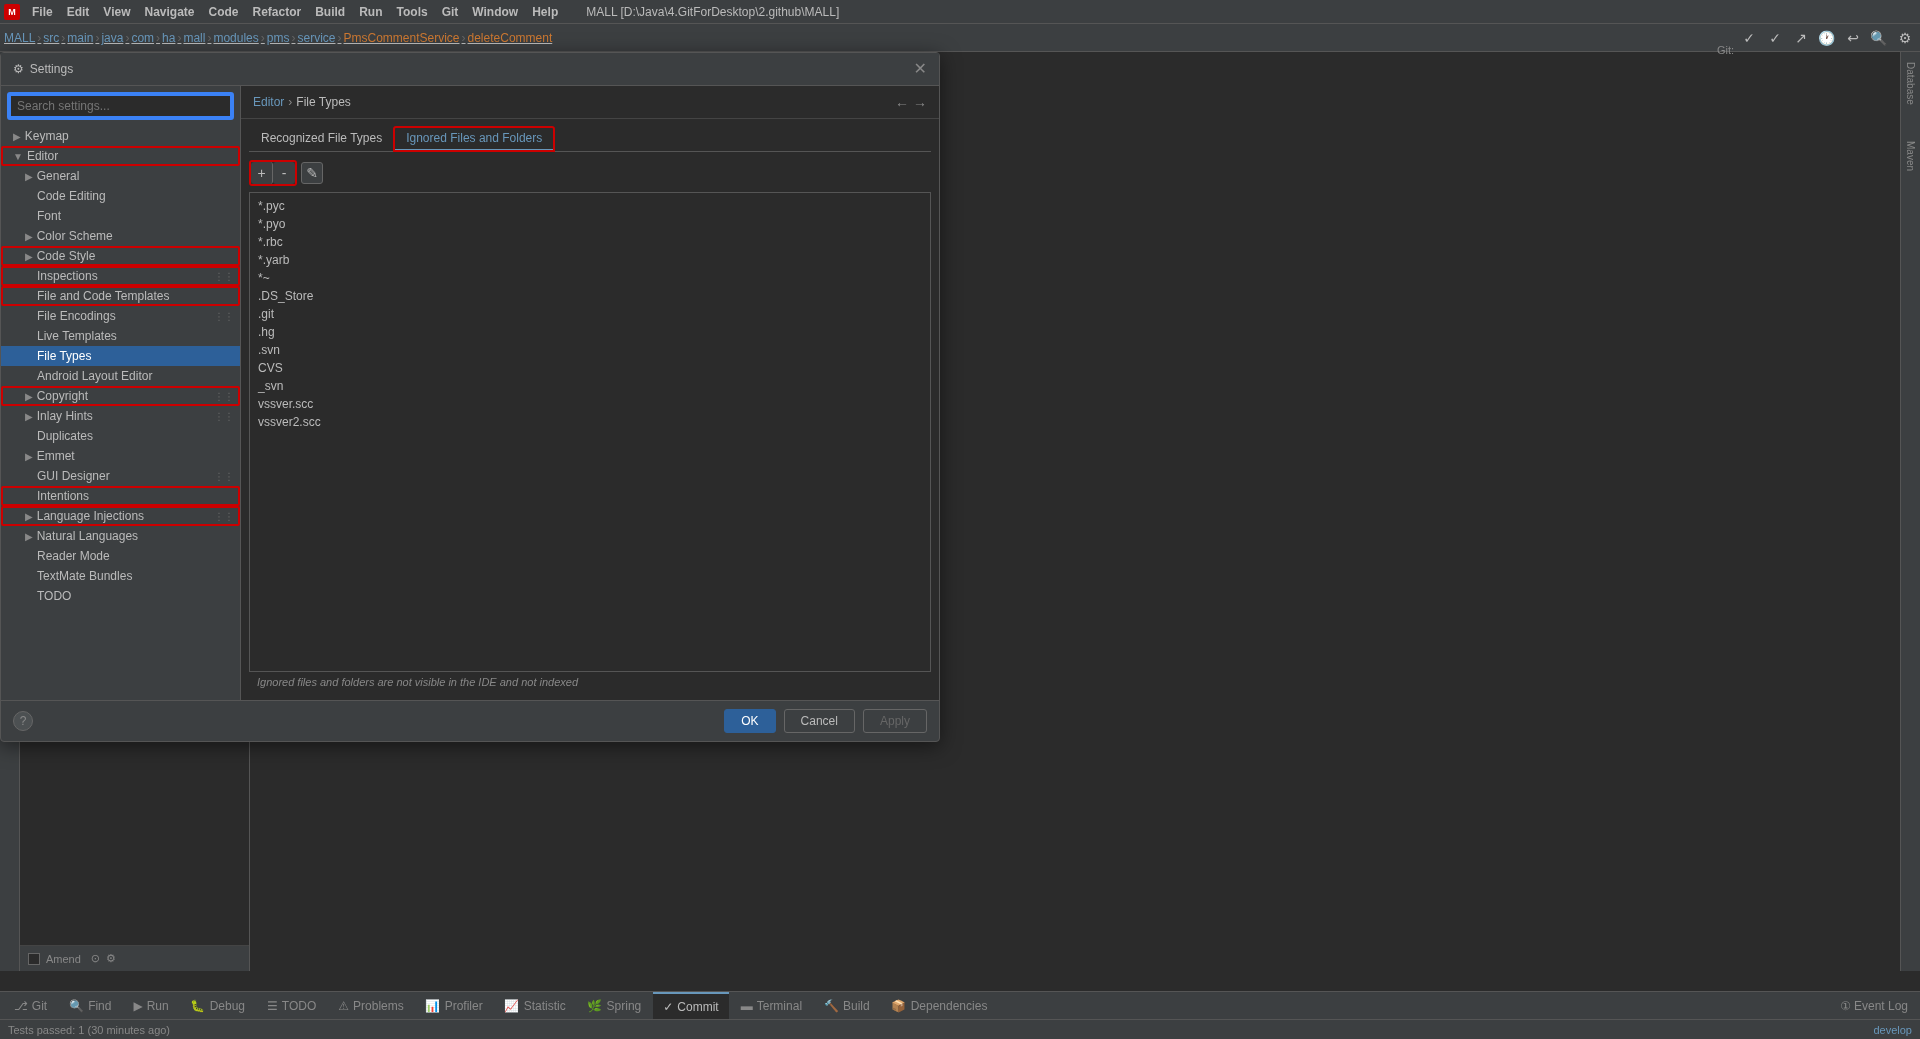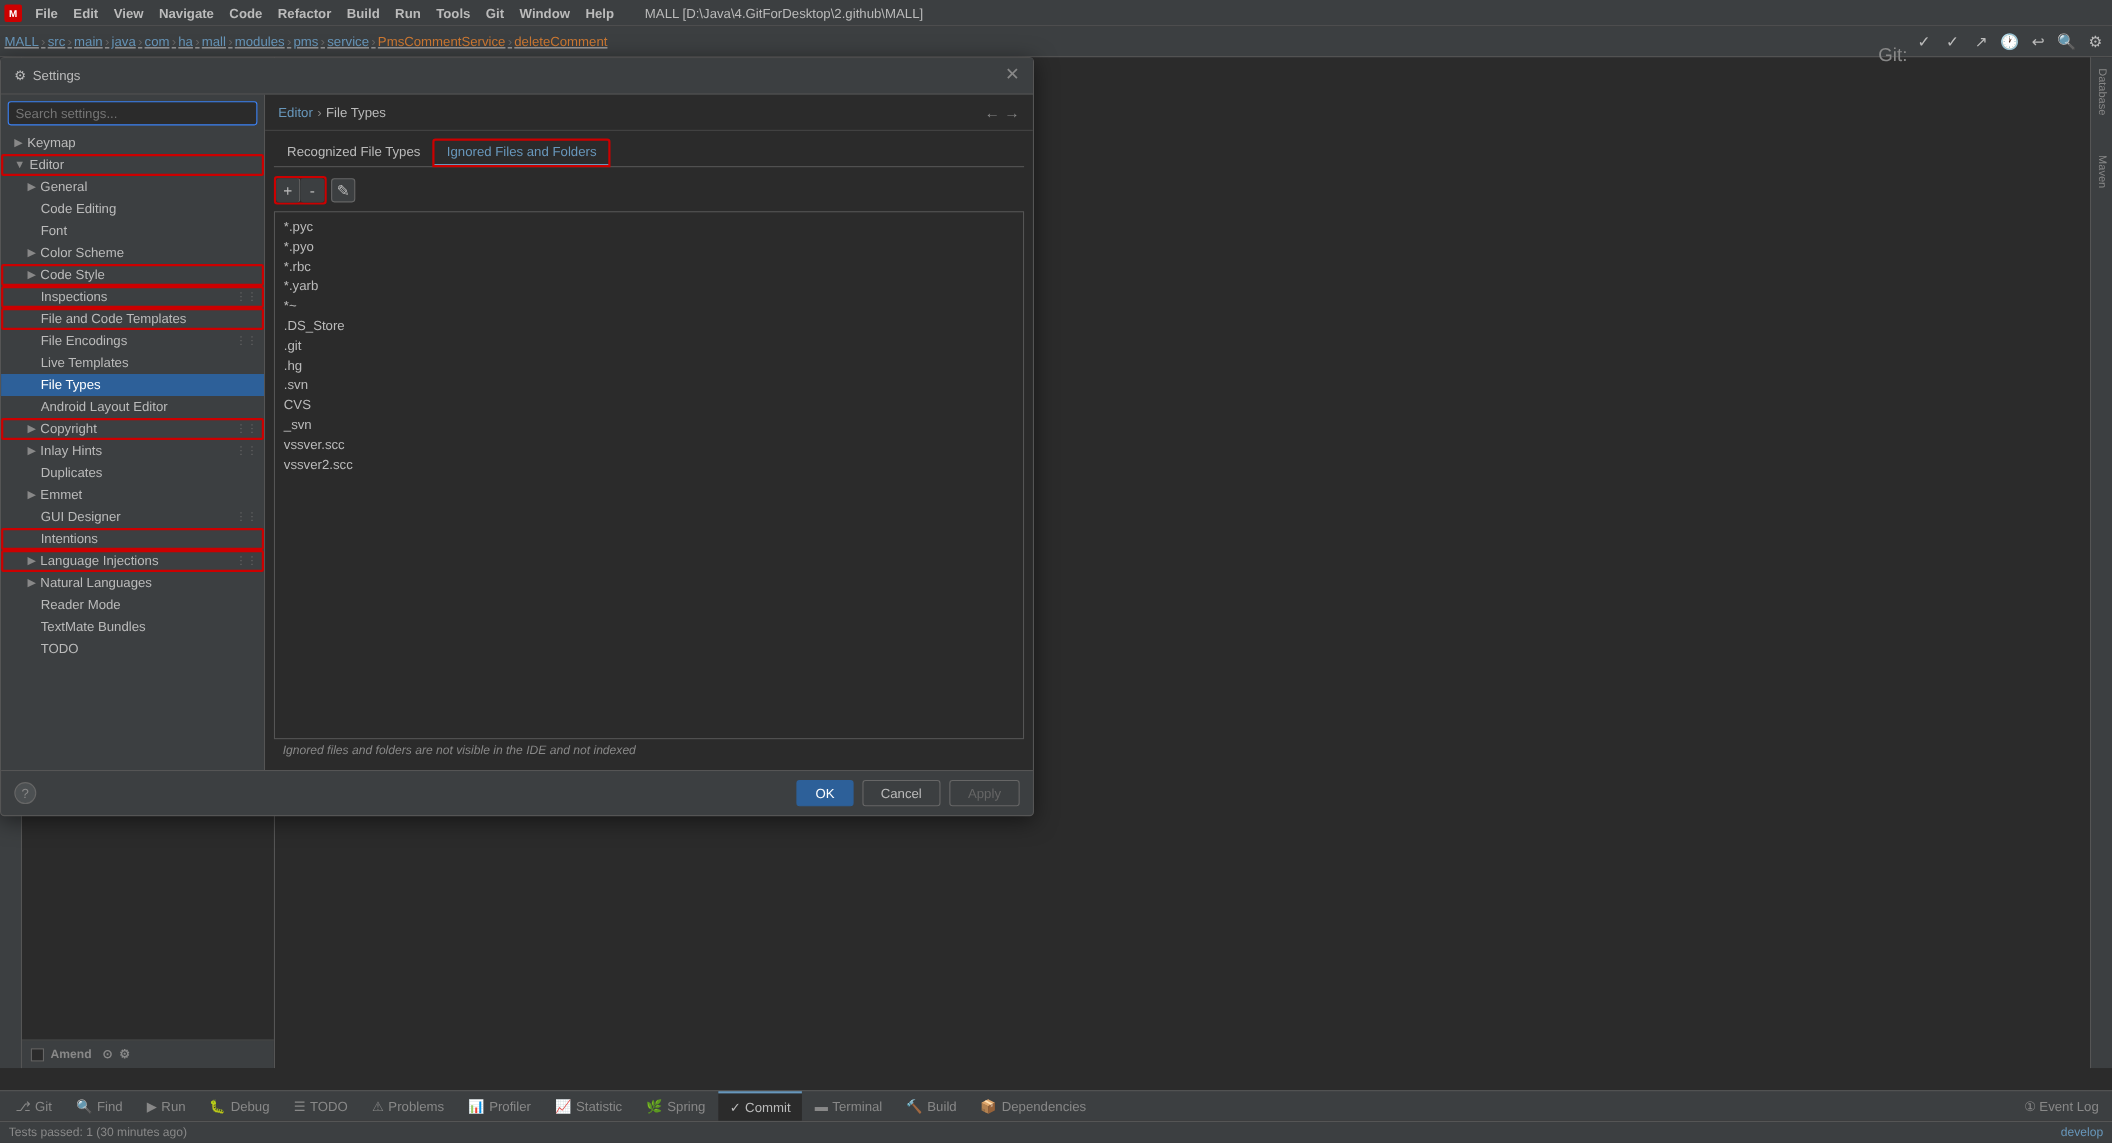--- a/index.html
+++ b/index.html
@@ -41,21 +41,21 @@
     .dialog { background: #3c3f41; border: 1px solid #555; border-radius: 4px; width: 940px; height: 700px; display: flex; flex-direction: column; box-shadow: 0 4px 20px rgba(0,0,0,0.5); position: absolute; top: 56px; left: 242px; }
     .dialog-titlebar { background: #3c3f41; padding: 8px 12px; display: flex; align-items: center; justify-content: space-between; border-bottom: 1px solid #555; }
     .dialog-title { font-size: 13px; color: #bbbbbb; display: flex; align-items: center; gap: 6px; }
     .dialog-close { color: #888; cursor: pointer; font-size: 16px; line-height: 1; }
 
     .dialog-body { display: flex; flex: 1; overflow: hidden; }
 
     
     .settings-sidebar { width: 240px; background: #3c3f41; border-right: 1px solid #555; display: flex; flex-direction: column; }
     .settings-search { margin: 6px; }
-    .settings-search input { width: 100%; background: #2b2b2b; border: 1px solid #3b82f6; color: #bbbbbb; padding: 3px 6px; border-radius: 3px; font-size: 12px; outline: none; }
+    .settings-search input { width: 100%; background: #2b2b2b; border: 4px solid #3b82f6; color: #bbbbbb; padding: 3px 6px; border-radius: 3px; font-size: 12px; outline: none; }
     .settings-list { flex: 1; overflow-y: auto; }
     .settings-item { padding: 3px 12px; color: #bbbbbb; cursor: pointer; display: flex; align-items: center; gap: 4px; font-size: 12px; position: relative; }
     .settings-item.selected { background: #2d6099; color: white; }
     .settings-item .expand-icon { color: #888; font-size: 10px; }
     .settings-item .scroll-icon { position: absolute; right: 6px; color: #666; font-size: 10px; }
     .settings-item.sub { padding-left: 24px; }
     .settings-item.sub2 { padding-left: 36px; }
 
     
     .settings-content { flex: 1; display: flex; flex-direction: column; background: #2b2b2b; }
@@ -145,21 +145,21 @@
       <span class="breadcrumb-sep">›</span>
       <span class="breadcrumb-link">pms</span>
       <span class="breadcrumb-sep">›</span>
       <span class="breadcrumb-link">service</span>
       <span class="breadcrumb-sep">›</span>
       <span class="breadcrumb-link orange">PmsCommentService</span>
       <span class="breadcrumb-sep">›</span>
       <span class="breadcrumb-link orange">deleteComment</span>
     </div>
     <div style="margin-left: auto; display:flex; gap:4px; align-items:center;">
-      <span style="color:#888; font-size:17px;margin-top:24px;">Git:</span>
+      <span style="color:#888; font-size:11px;margin-top:24px;">Git:</span>
       <div class="toolbar-btn">✓</div>
       <div class="toolbar-btn">✓</div>
       <div class="toolbar-btn">↗</div>
       <div class="toolbar-btn">🕐</div>
       <div class="toolbar-btn">↩</div>
       <div class="toolbar-btn">🔍</div>
       <div class="toolbar-btn">⚙</div>
     </div>
   </div>
 
@@ -248,21 +248,21 @@
           <span style="font-size:10px; color:#666; margin-left:4px;">D:\Ja...</span>
         </div>
         <div class="commit-file-item">
           <div class="checkbox" style="border-color:#888; background:transparent;"></div>
           <span style="color:#cc7832; font-size:11px;">xml</span>
           <span style="font-size:11px; color:#bbbbbb;">Asserts.class</span>
           <span style="font-size:10px; color:#666; margin-left:4px;">D:\4.Gi...</span>
         </div>
       </div>
 
-      <div style="padding:6px 8px; border-top:1px solid #444; display:flex; align-items:center; gap:6px; background:#3c3f41;font-weight:bold;">
+      <div style="padding:6px 8px; border-top:1px solid #444; display:flex; align-items:center; gap:6px; background:#3c3f41;">
         <div style="width:12px; height:12px; border:1px solid #666; background:#2b2b2b;"></div>
         <span style="color:#888; font-size:11px;">Amend</span>
         <span style="color:#888; font-size:11px; margin-left:4px; cursor:pointer;">⊙</span>
         <span style="color:#888; font-size:11px; cursor:pointer;">⚙</span>
       </div>
     </div>
 
     <div class="dialog" style="position:absolute; top:0; left:0; width:940px; height:690px; z-index:100;">
 
       <div class="dialog-titlebar">

